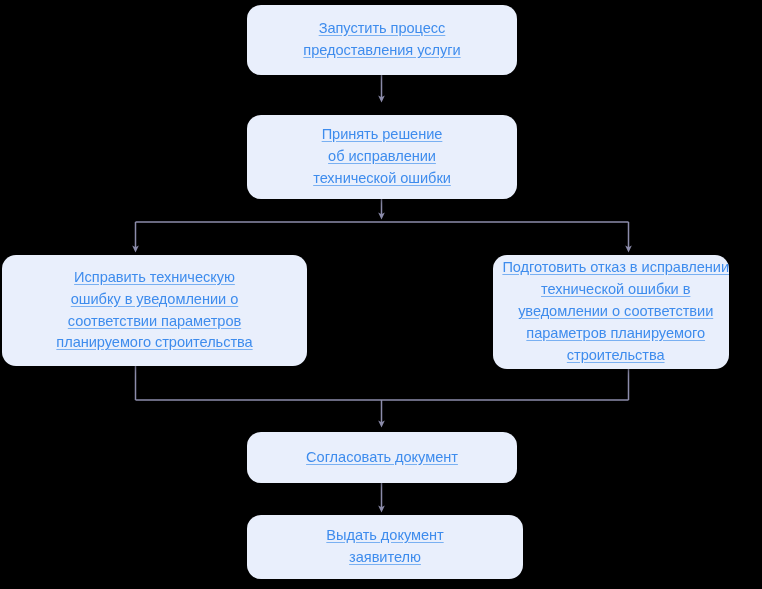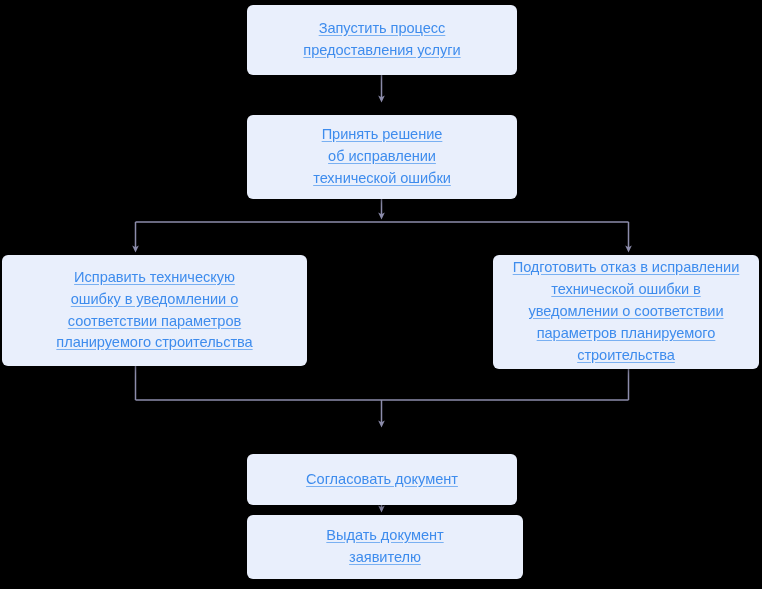--- a/index.html
+++ b/index.html
@@ -24,21 +24,21 @@
     left: 0;
     top: 0;
     width: 762px;
     height: 589px;
     pointer-events: none;
   }
 
   .node {
     position: absolute;
     background: #e9effc;
-    border-radius: 6px;
+    border-radius: 14px;
     box-shadow: 0 1px 3px rgba(0,0,0,0.30), 0 3px 7px rgba(0,0,0,0.22);
     display: flex;
     align-items: center;
     justify-content: center;
     padding: 6px 0;
     z-index: 2;
   }
 
   .node-label {
     color: #3e8ced;
@@ -49,22 +49,22 @@
     text-decoration-color: #79b0f2;
     text-underline-offset: 2px;
     white-space: pre-line;
     letter-spacing: -0.05px;
   }
 
   
   #node-start       { left: 247px; top: 5px;   width: 270px; height: 70px; }
   #node-decision    { left: 247px; top: 105px; width: 270px; height: 84px; margin-top: 10px; }
   #node-fix         { left: 2px;   top: 255px; width: 305px; height: 111px; }
-  #node-refusal     { left: 493px; top: 255px; width: 266px; height: 114px; }
-  #node-approve     { left: 247px; top: 454px; width: 270px; height: 51px; }
+  #node-refusal     { left: 493px; top: 255px; width: 236px; height: 114px; justify-content: flex-end; }
+  #node-approve     { left: 247px; top: 432px; width: 270px; height: 51px; }
   #node-issue       { left: 247px; top: 515px; width: 276px; height: 64px; }
 </style>
 </head>
 <body>
 
 <div id="canvas">
 
   <svg id="connectors" viewBox="0 0 762 589" width="762" height="589" aria-hidden="true">
     <defs>
       <marker id="arrowhead" markerWidth="9" markerHeight="9" refX="4.2" refY="4.2" orient="auto" markerUnits="userSpaceOnUse">

